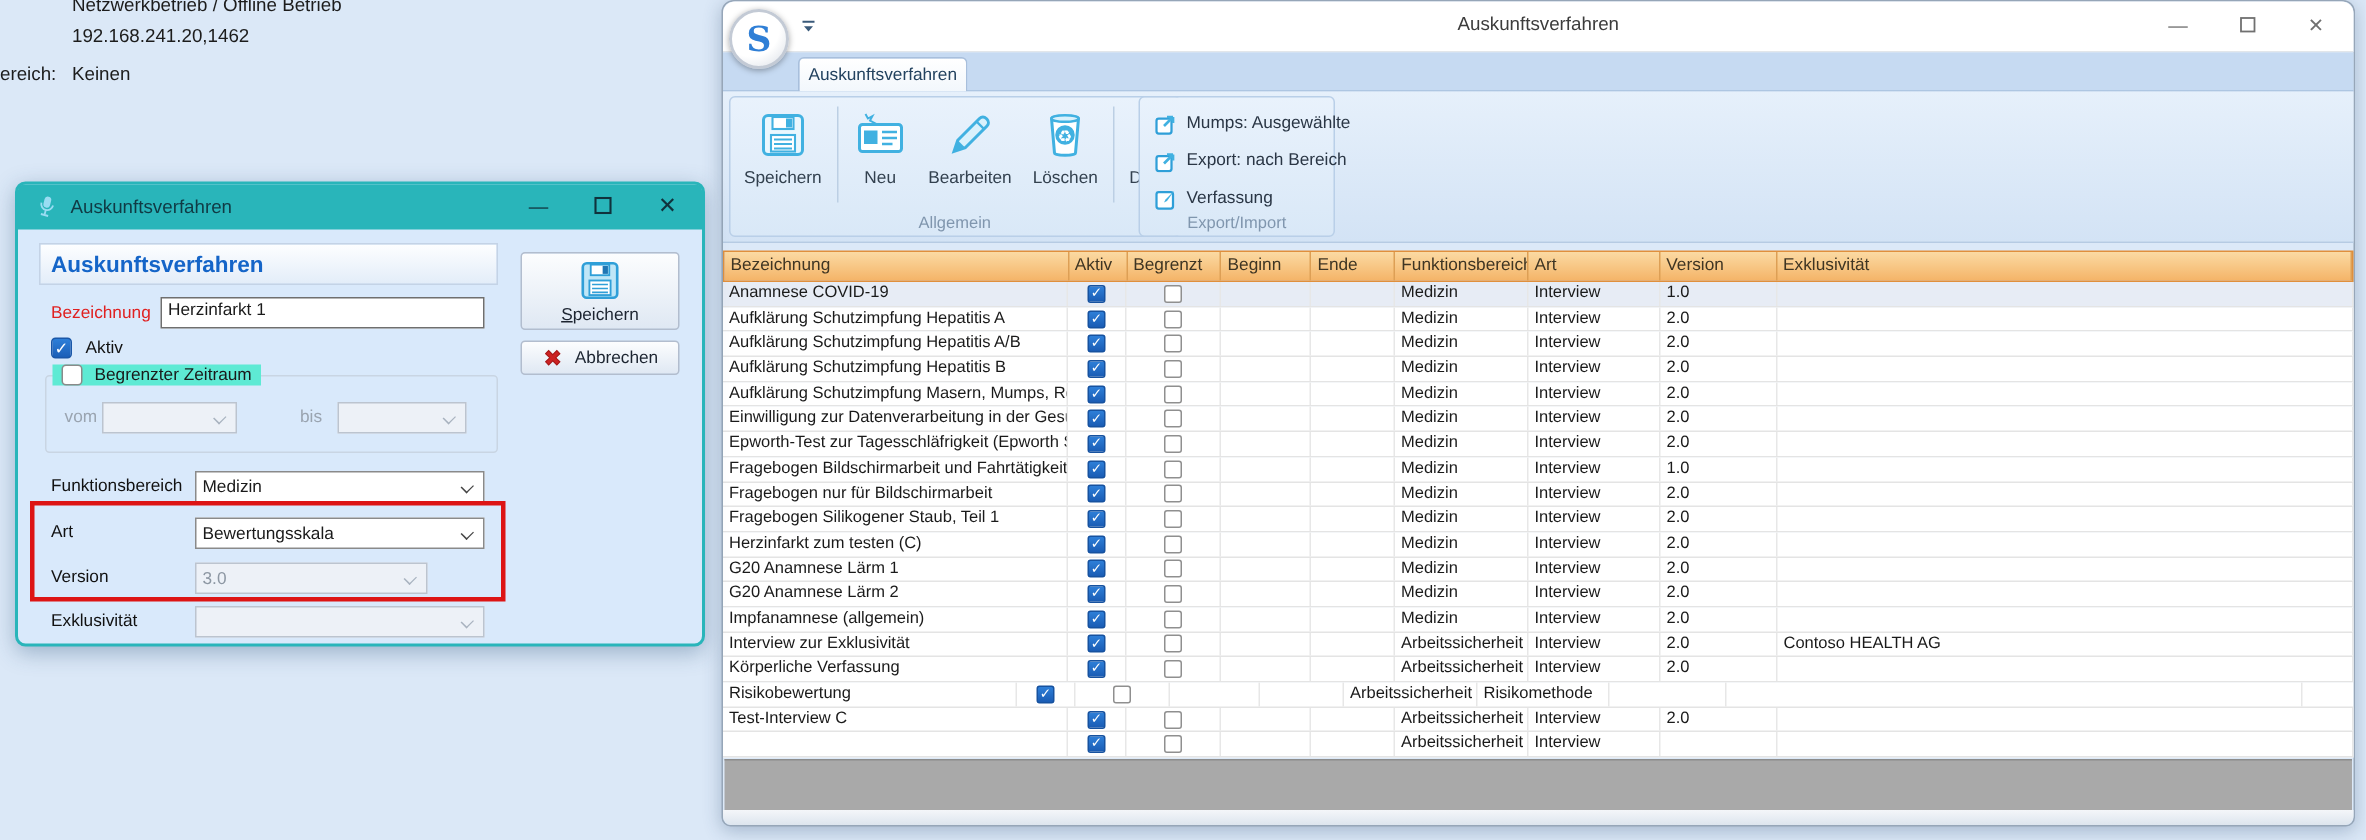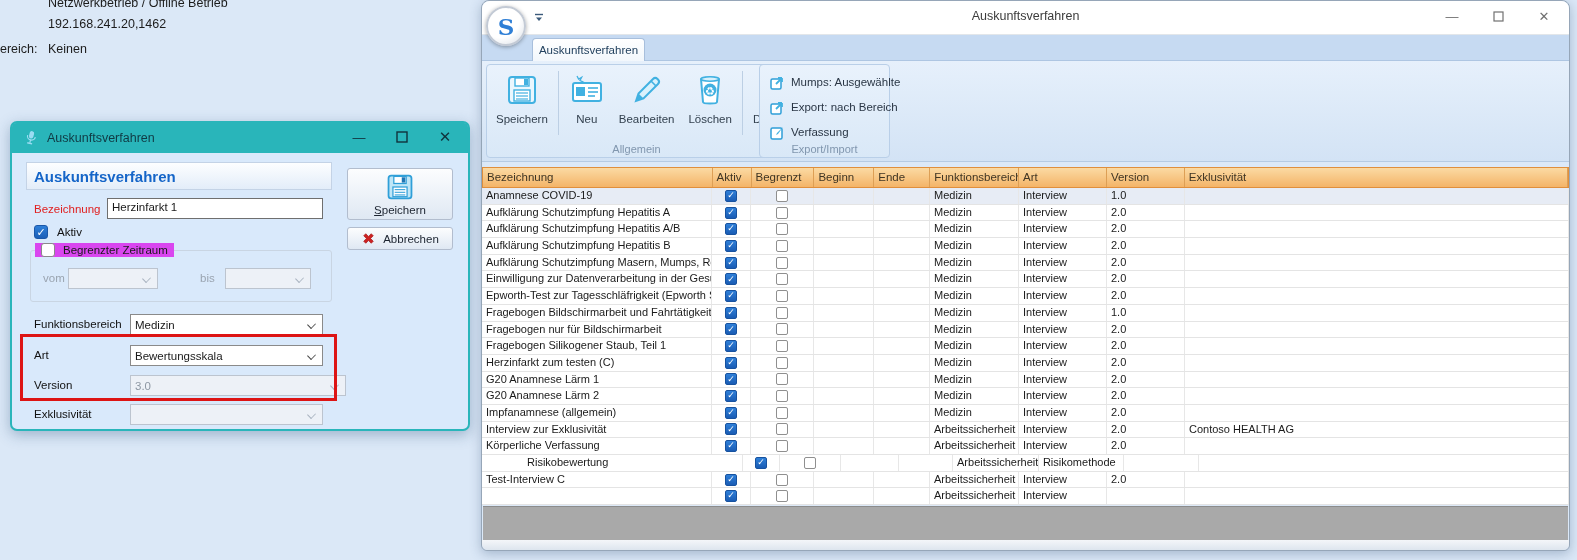--- a/index.html
+++ b/index.html
@@ -32,21 +32,21 @@
             display:flex; align-items:center; padding:0 4px; }
   .dlg-select .chev { position:absolute; right:7px; top:6px; width:7px; height:7px;
             border-left:1.6px solid #444; border-bottom:1.6px solid #444; transform:rotate(-45deg) scaleY(.8); }
   .dlg-select.disabled { background:#edf1f7; border-color:#bcc4cf; color:#8d97a3; }
   .dlg-select.disabled .chev { border-color:#a8b2bf; }
   .cbx { position:absolute; width:14px; height:14px; border-radius:3px; }
   .cbx.on { background:linear-gradient(#2e7fd8,#1b5fb8); border:1px solid #1a57a8; color:#fff;
             display:flex; align-items:center; justify-content:center; font-size:11px; }
   .dlg-fieldset { position:absolute; left:18px; top:127px; width:302px; height:52px;
             border:1px solid #c9d5e3; border-radius:3px; }
-  .dlg-fieldset .legend { position:absolute; left:4px; top:-8px; background:#d946ef; padding:0 6px;
+  .dlg-fieldset .legend { position:absolute; left:4px; top:-8px; background:#5eead4; padding:0 6px;
             display:flex; align-items:center; gap:8px; font-size:11.5px; }
   .legend .cbx2 { width:14px; height:14px; background:#fff; border:1px solid #8a8a8a; border-radius:3px; display:inline-block; }
   .dlg-btn { position:absolute; left:335px; width:106px; background:linear-gradient(#fcfdfe,#dfe8f3);
             border:1px solid #b2bdce; border-radius:3px; display:flex; align-items:center; justify-content:center;
             font-size:11.5px; color:#1c2430; cursor:default; }
   .dlg-btn.big { top:45px; height:52px; flex-direction:column; gap:2px; }
   .dlg-btn.big .lbl::first-letter { text-decoration:underline; }
   .dlg-btn.small { top:104px; height:23px; gap:7px; }
   .highlight-rect { position:absolute; left:8px; top:211px; width:317px; height:67px;
             border:3px solid #dd1414; pointer-events:none; }
@@ -491,21 +491,21 @@
             <span class="tcb off"></span>
           </div>
           <div class="cell" style="width: 60px;"></div>
           <div class="cell" style="width: 56px;"></div>
           <div class="cell" style="width: 89px;">Arbeitssicherheit</div>
           <div class="cell" style="width: 88px;">Interview</div>
           <div class="cell" style="width: 78px;">2.0</div>
           <div class="cell" style="width: 384px;"></div>
         </div>
         <div class="trow">
-          <div class="cell" style="width: 228px; margin-left: 41px;">Risikobewertung</div>
+          <div class="cell" style="width: 196px;">Risikobewertung</div>
           <div class="cell cbcell" style="width: 39px;">
             <span class="tcb on">✓</span>
           </div>
           <div class="cell cbcell" style="width: 63px;">
             <span class="tcb off"></span>
           </div>
           <div class="cell" style="width: 60px;"></div>
           <div class="cell" style="width: 56px;"></div>
           <div class="cell" style="width: 89px;">Arbeitssicherheit</div>
           <div class="cell" style="width: 88px;">Risikomethode</div>
@@ -603,21 +603,21 @@
     <span class="chev"></span>
   </div>
 
   <div class="dlg-label" style="left:22px; top:226px;">Art</div>
   <div class="dlg-select" style="left:118px; top:222px; width:193px;">
     <span>Bewertungsskala</span>
     <span class="chev"></span>
   </div>
 
   <div class="dlg-label" style="left:22px; top:256px;">Version</div>
-  <div class="dlg-select disabled" style="left:118px; top:252px; width:216px;">
+  <div class="dlg-select disabled" style="left:118px; top:252px; width:155px;">
     <span>3.0</span>
     <span class="chev"></span>
   </div>
 
   <div class="dlg-label" style="left:22px; top:285px;">Exklusivität</div>
   <div class="dlg-select disabled" style="left:118px; top:281px; width:193px;">
     <span></span>
     <span class="chev"></span>
   </div>
 

